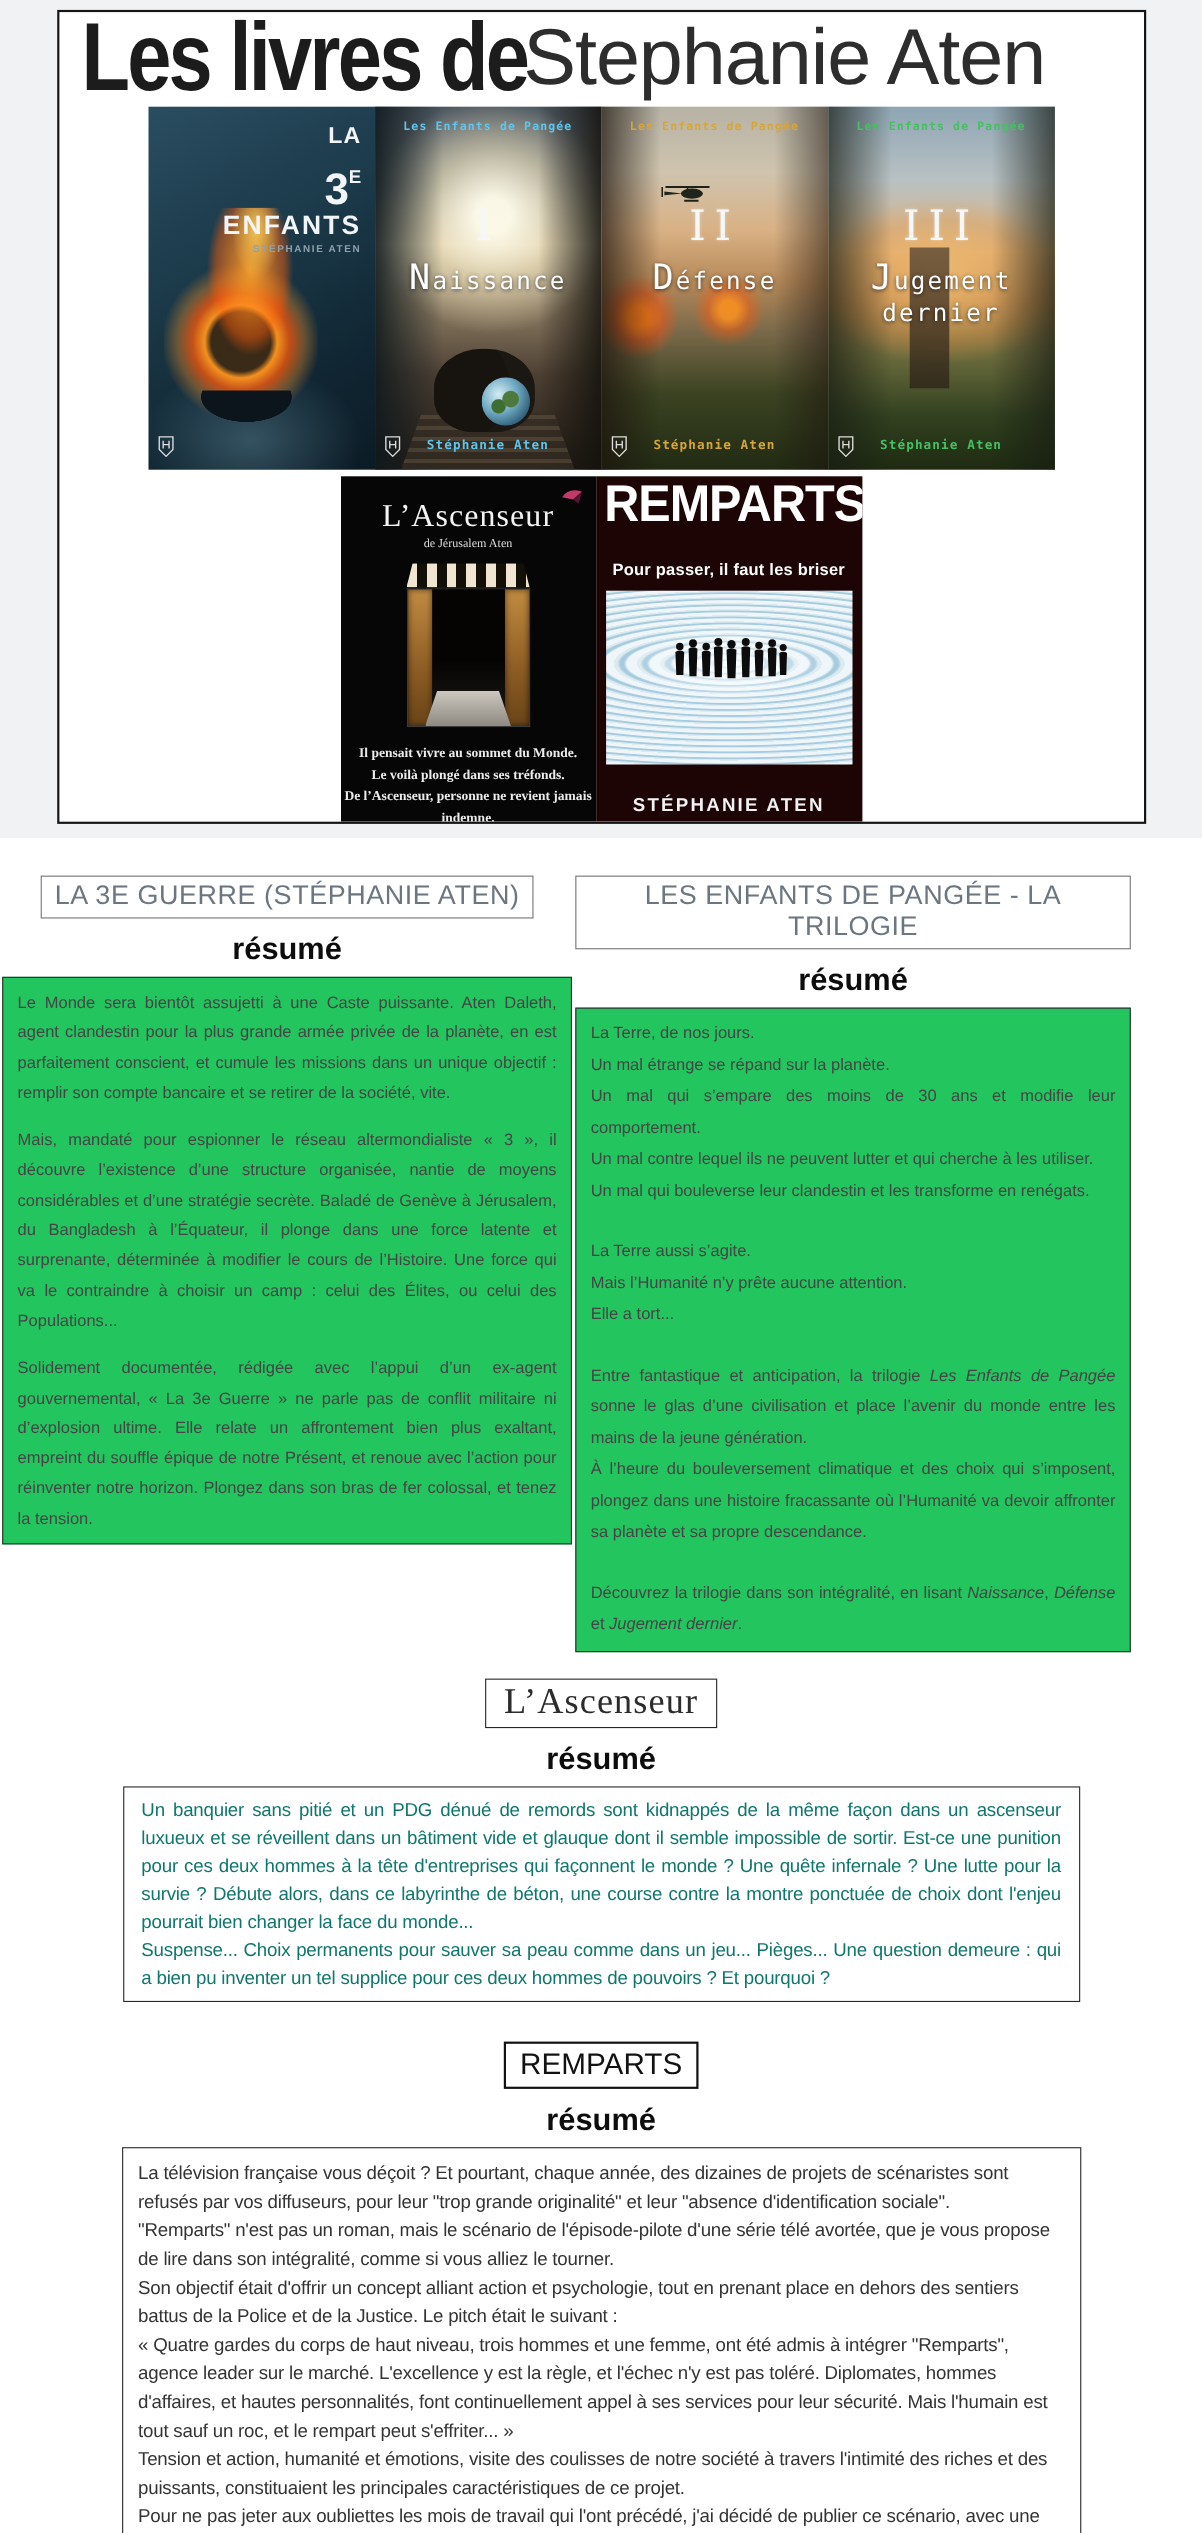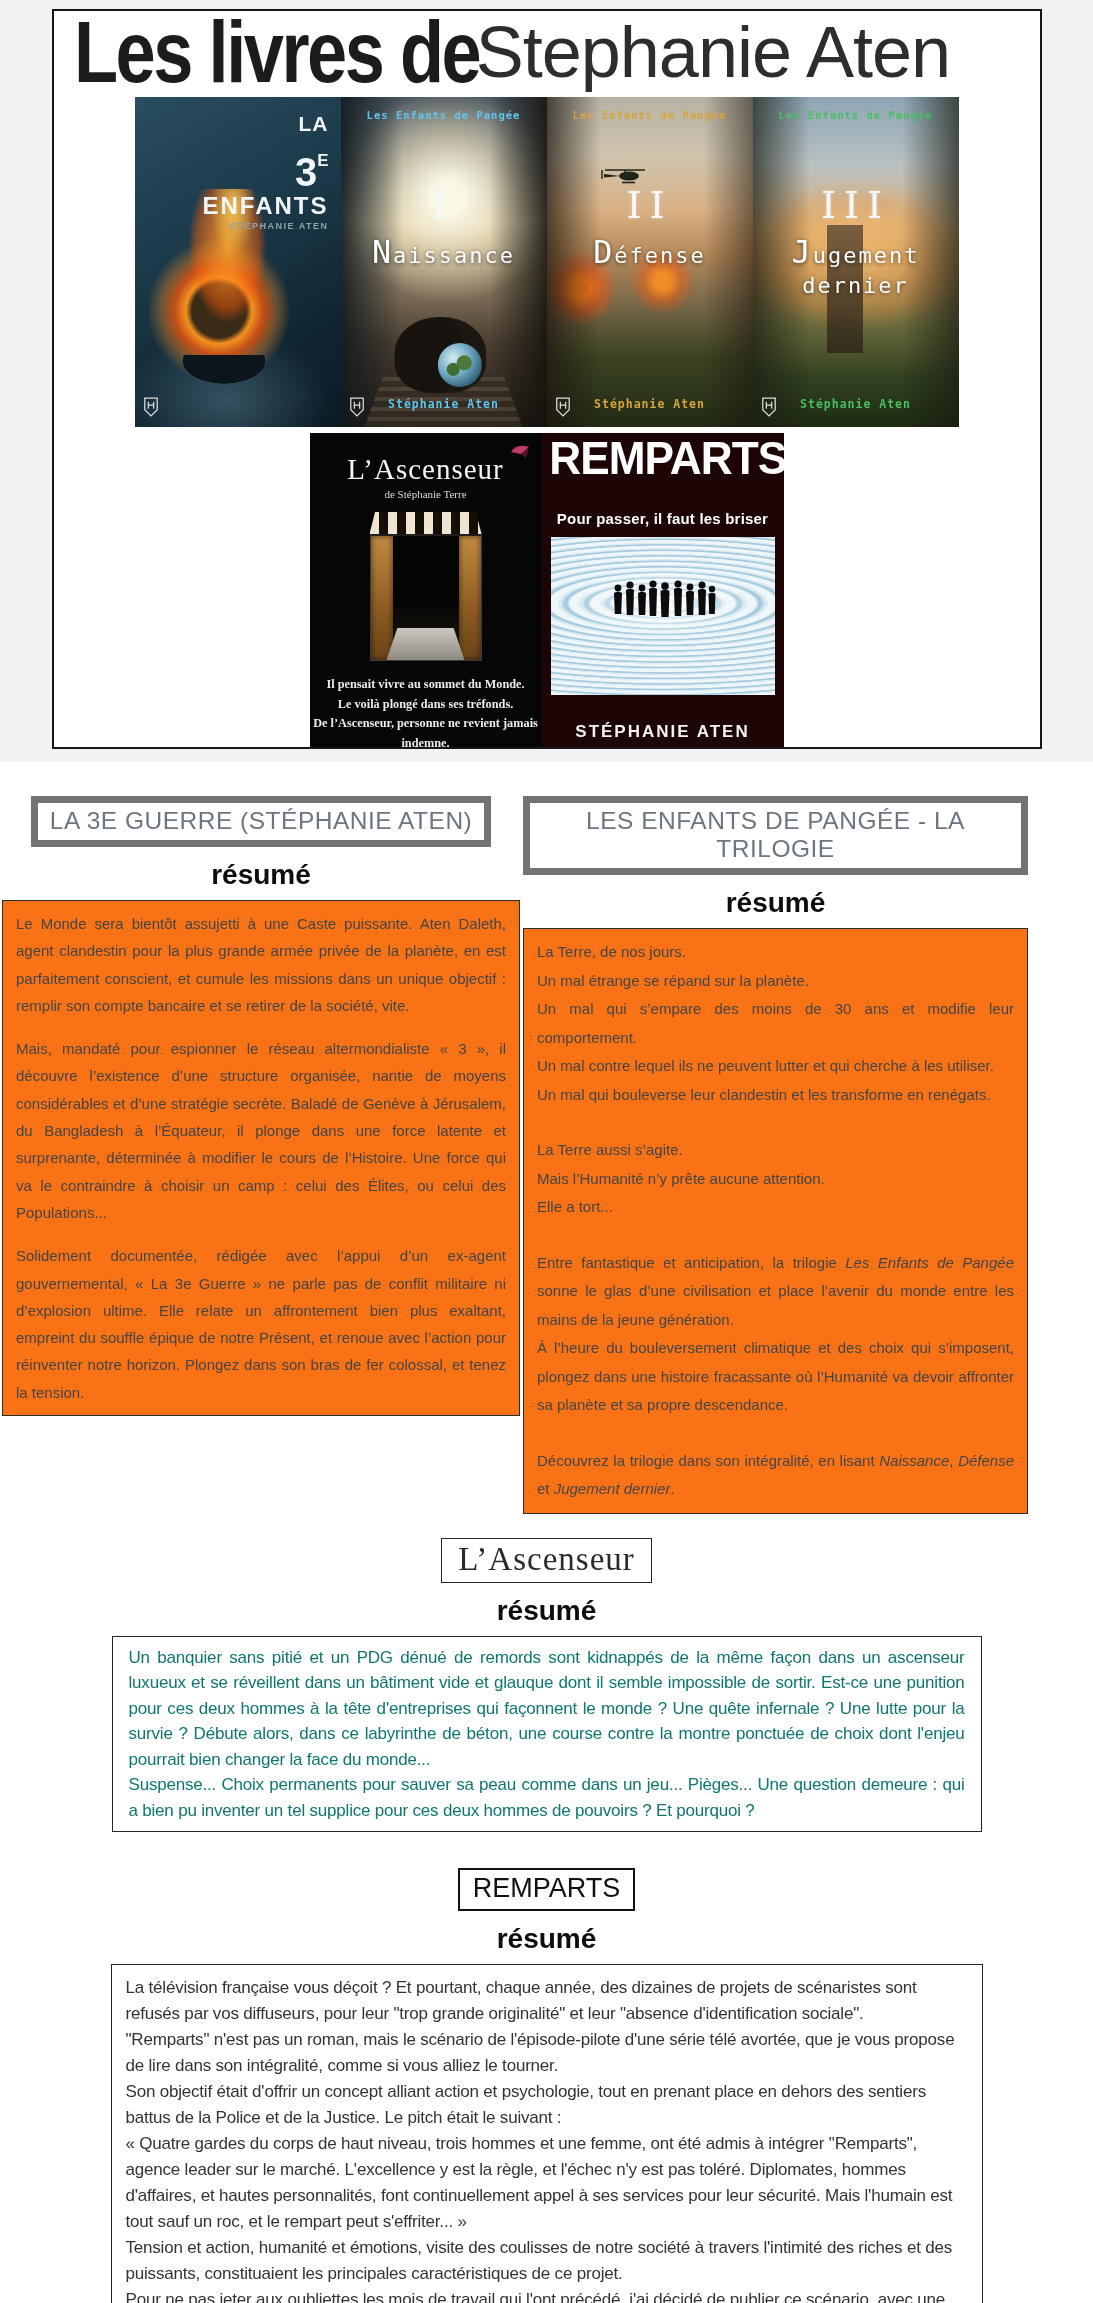--- a/index.html
+++ b/index.html
@@ -89,23 +89,23 @@
   .rem-img{margin:10px auto 0;width:224px;height:158px;position:relative;
     background:
       radial-gradient(ellipse 65% 38% at 50% 42%,rgba(255,255,255,.85),transparent 60%),
       repeating-radial-gradient(ellipse 140% 52% at 50% 42%,#eef6f9 0 9px,#a6cbdf 12px 15px,#dcebf2 18px 21px);}
   .rem-people{position:absolute;left:50%;top:34%;transform:translate(-50%,-30%);}
   .rem-author{position:absolute;bottom:5px;left:0;width:100%;font-size:17px;letter-spacing:2px;font-weight:700;color:#f2f2f2;}
 
   
   .cols{display:grid;grid-template-columns:518px 505px;column-gap:3px;margin:34px 0 0 2px;}
   .head-row{text-align:center;}
-  .sec-head{display:inline-block;border:7px solid #737373;color:#6b7681;font-size:24.5px;padding:4px 12px 5px;letter-spacing:.5px;background:#fff;}
+  .sec-head{display:inline-block;border:1px solid #737373;color:#6b7681;font-size:24.5px;padding:4px 12px 5px;letter-spacing:.5px;background:#fff;}
   .resume{font-size:28px;font-weight:700;text-align:center;margin:12px 0 9px;color:#0d0d0d;}
-  .txt-box{border:1px solid #2c2c2c;padding:9px 13px;font-size:15px;line-height:1.82;color:#454545;background:#f97316;}
+  .txt-box{border:1px solid #2c2c2c;padding:9px 13px;font-size:15px;line-height:1.82;color:#454545;background:#22c55e;}
   .txt-box p{margin:0 0 16px;}
   .txt-box p:last-child{margin-bottom:0;}
   .just p{text-align:justify;}
   .blocks p{margin:0 0 27px;}
   .blocks p:last-child{margin-bottom:0;}
   .blocks .ln{display:block;text-align:justify;}
   .col-right .txt-box{line-height:1.9;font-size:15px;}
 
   .sec-center{text-align:center;}
   .sec-asc{margin-top:24px;}
@@ -205,21 +205,21 @@
     <div class="row2">
 
       <div class="cover cov-asc">
         <span class="asc-logo">
           <svg viewBox="0 0 24 22" width="24" height="22">
               <path d="M3 9 Q9 0 21 4 L13 11 Z" fill="#c23a6a"></path>
               <path d="M13 11 L21 4 L18 15 Z" fill="#571430"></path>
             </svg>
         </span>
         <div class="asc-title">L’Ascenseur</div>
-        <div class="asc-by">de Stéphanie Terre</div>
+        <div class="asc-by">de Jérusalem Aten</div>
         <div class="elev">
           <div class="elev-canopy"></div>
           <div class="elev-box">
             <div class="elev-wood"></div>
             <div class="elev-cab">
                 <div class="elev-floor"></div>
               </div>
             <div class="elev-wood"></div>
           </div>
         </div>

